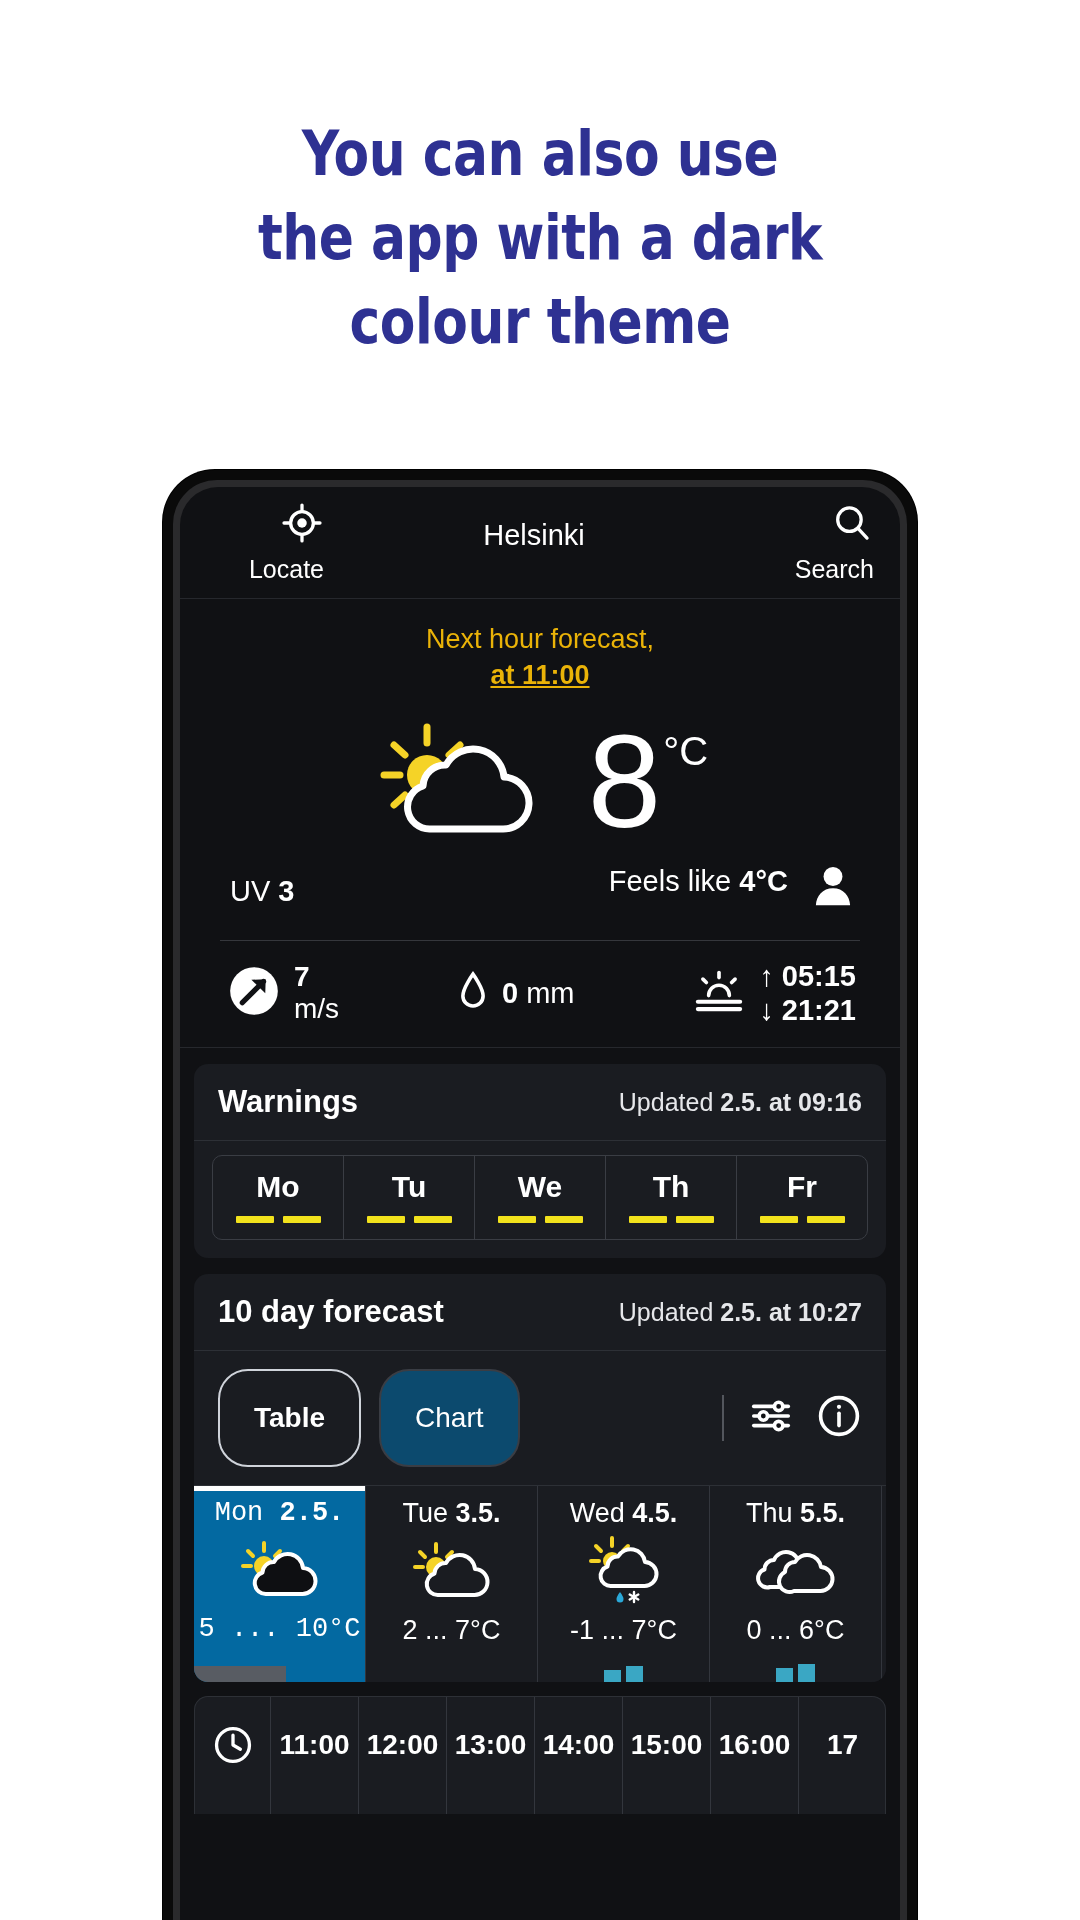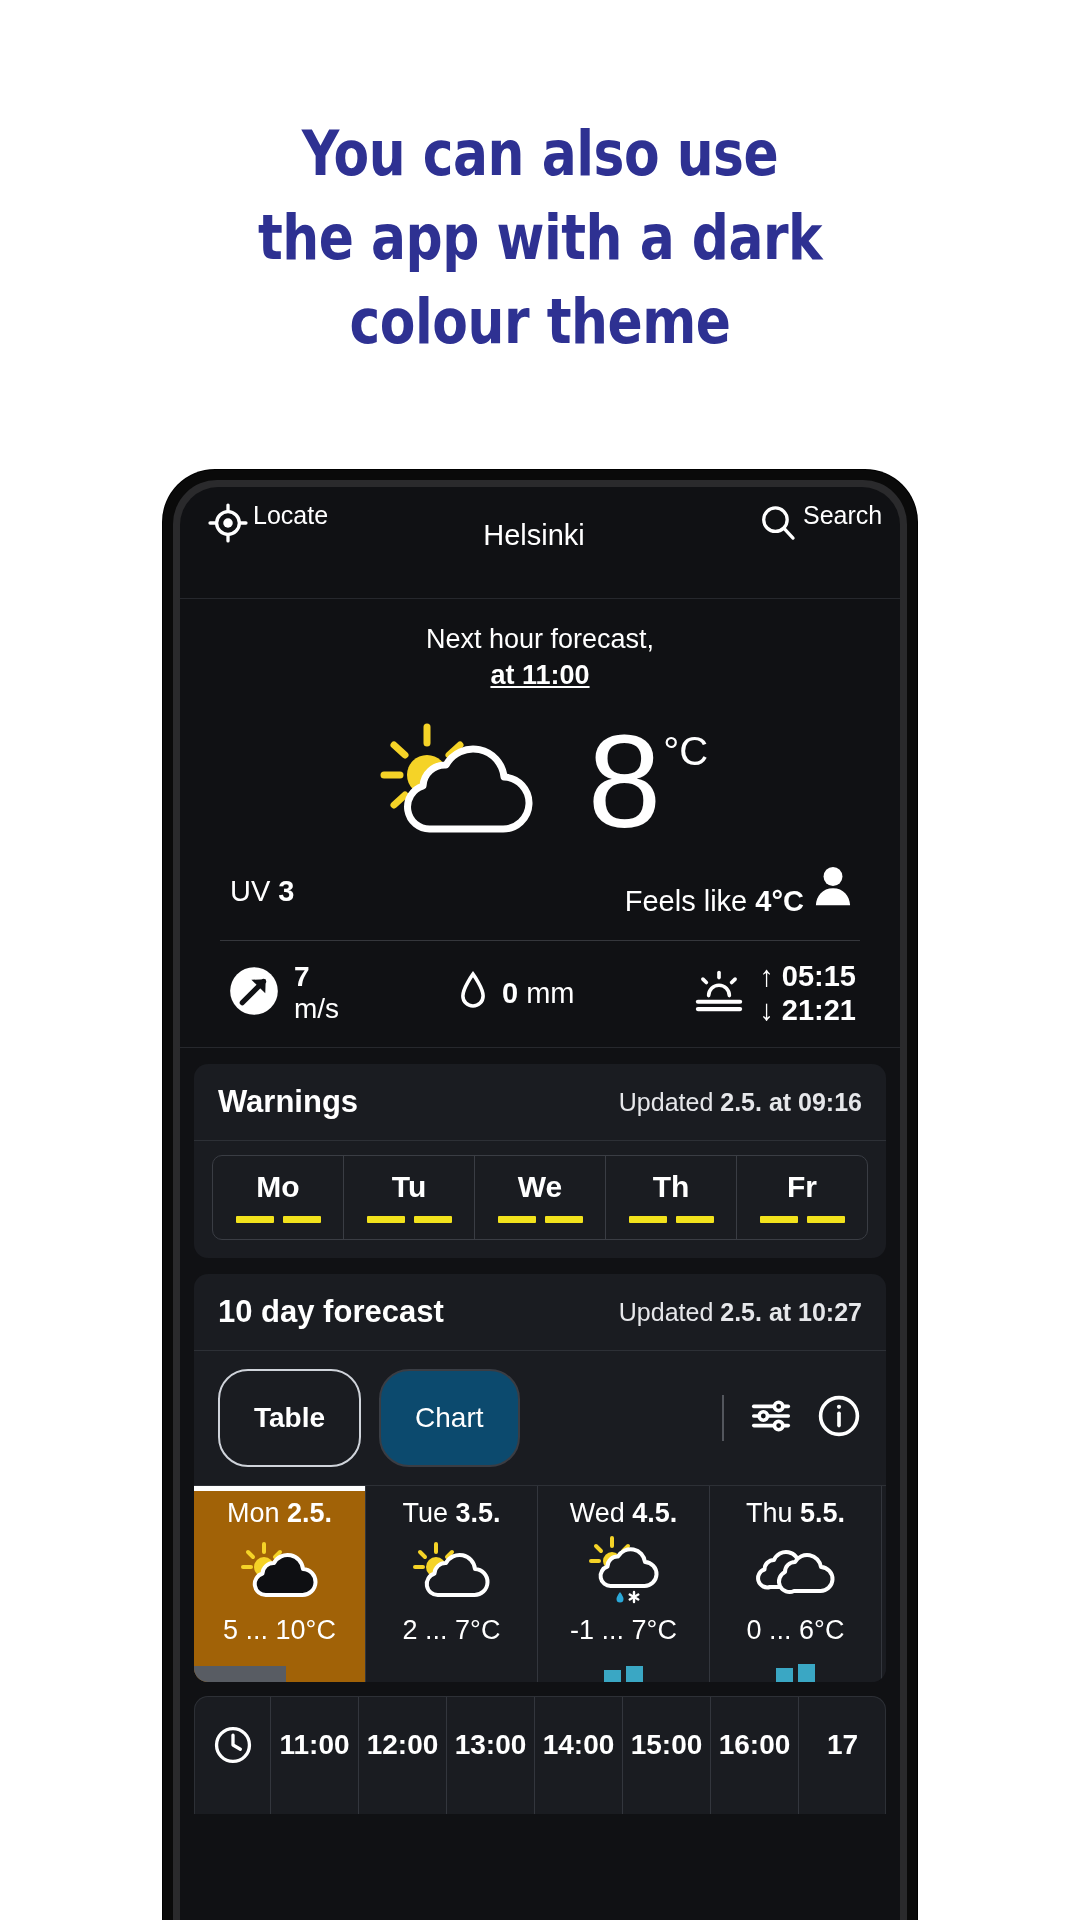--- a/index.html
+++ b/index.html
@@ -52,43 +52,43 @@
   
   .app-header{
     height:112px;
     display:flex; align-items:flex-start;
     justify-content:space-between;
     padding:14px 26px 0 26px;
     position:relative;
     border-bottom:1px solid #26282d;
   }
   .hdr-btn{
-    display:flex; flex-direction:row;
-    align-items:flex-start; gap:3px;
+    display:flex; flex-direction:column;
+    align-items:flex-end; gap:10px;
     width:118px;
   }
   .hdr-btn .lbl{
     color:#fff; font-size:25px; line-height:29px;
   }
   .hdr-title{
     position:absolute; left:0; right:12px; top:32px;
     text-align:center; color:#fff;
     font-size:29px;
     pointer-events:none;
   }
   .icon-svg{ display:block; }
 
   
   .current{
     padding:22px 0 0 0;
     border-bottom:1px solid #26282d;
     padding-bottom:20px;
   }
   .next-hour{
-    text-align:center; color:#ffffff;
+    text-align:center; color:#eab308;
     font-size:27px; line-height:36px;
   }
   .next-hour .b{ font-weight:700;text-decoration:underline; }
 
   .big-row{
     display:flex; align-items:center;
     justify-content:center;
     gap:46px;
     margin-top:14px; height:150px;
   }
@@ -108,21 +108,21 @@
   }
 
   .uv-row{
     display:flex; align-items:center;
     justify-content:space-between;
     padding:4px 46px 0 50px;
     color:#fff; font-size:29px;
     margin-top:4px;
   }
   .uv-row .b{ font-weight:700; }
-  .feels{ display:flex; align-items:flex-end; gap:8px; }
+  .feels{ display:flex; align-items:flex-start; gap:24px; }
 
   .divider{
     height:1px; background:#35373c;
     margin:22px 40px 0 40px;
   }
 
   .metrics{
     display:flex; align-items:center;
     justify-content:space-between;
     padding:18px 44px 0 48px;
@@ -222,21 +222,21 @@
     display:flex; border-top:1px solid #2d3036;
     position:relative;
   }
   .day{
     width:172px; flex:0 0 172px;
     border-right:1px solid #33363d;
     padding-top:12px;
     position:relative;
     background:#1a1c21;
   }
-  .day.selected{ background:#a16207; }
+  .day.selected{ background:#0369a1;font-family:Liberation Mono, monospace; }
   .day.selected::before{
     content:""; position:absolute; top:0; left:0; right:0;
     height:5px; background:#ffffff;
   }
   .day .dlabel{
     text-align:center; color:#fff;
     font-size:27px; margin-bottom:6px;
   }
   .day .dlabel .b{ font-weight:700; }
   .day .dicon{

